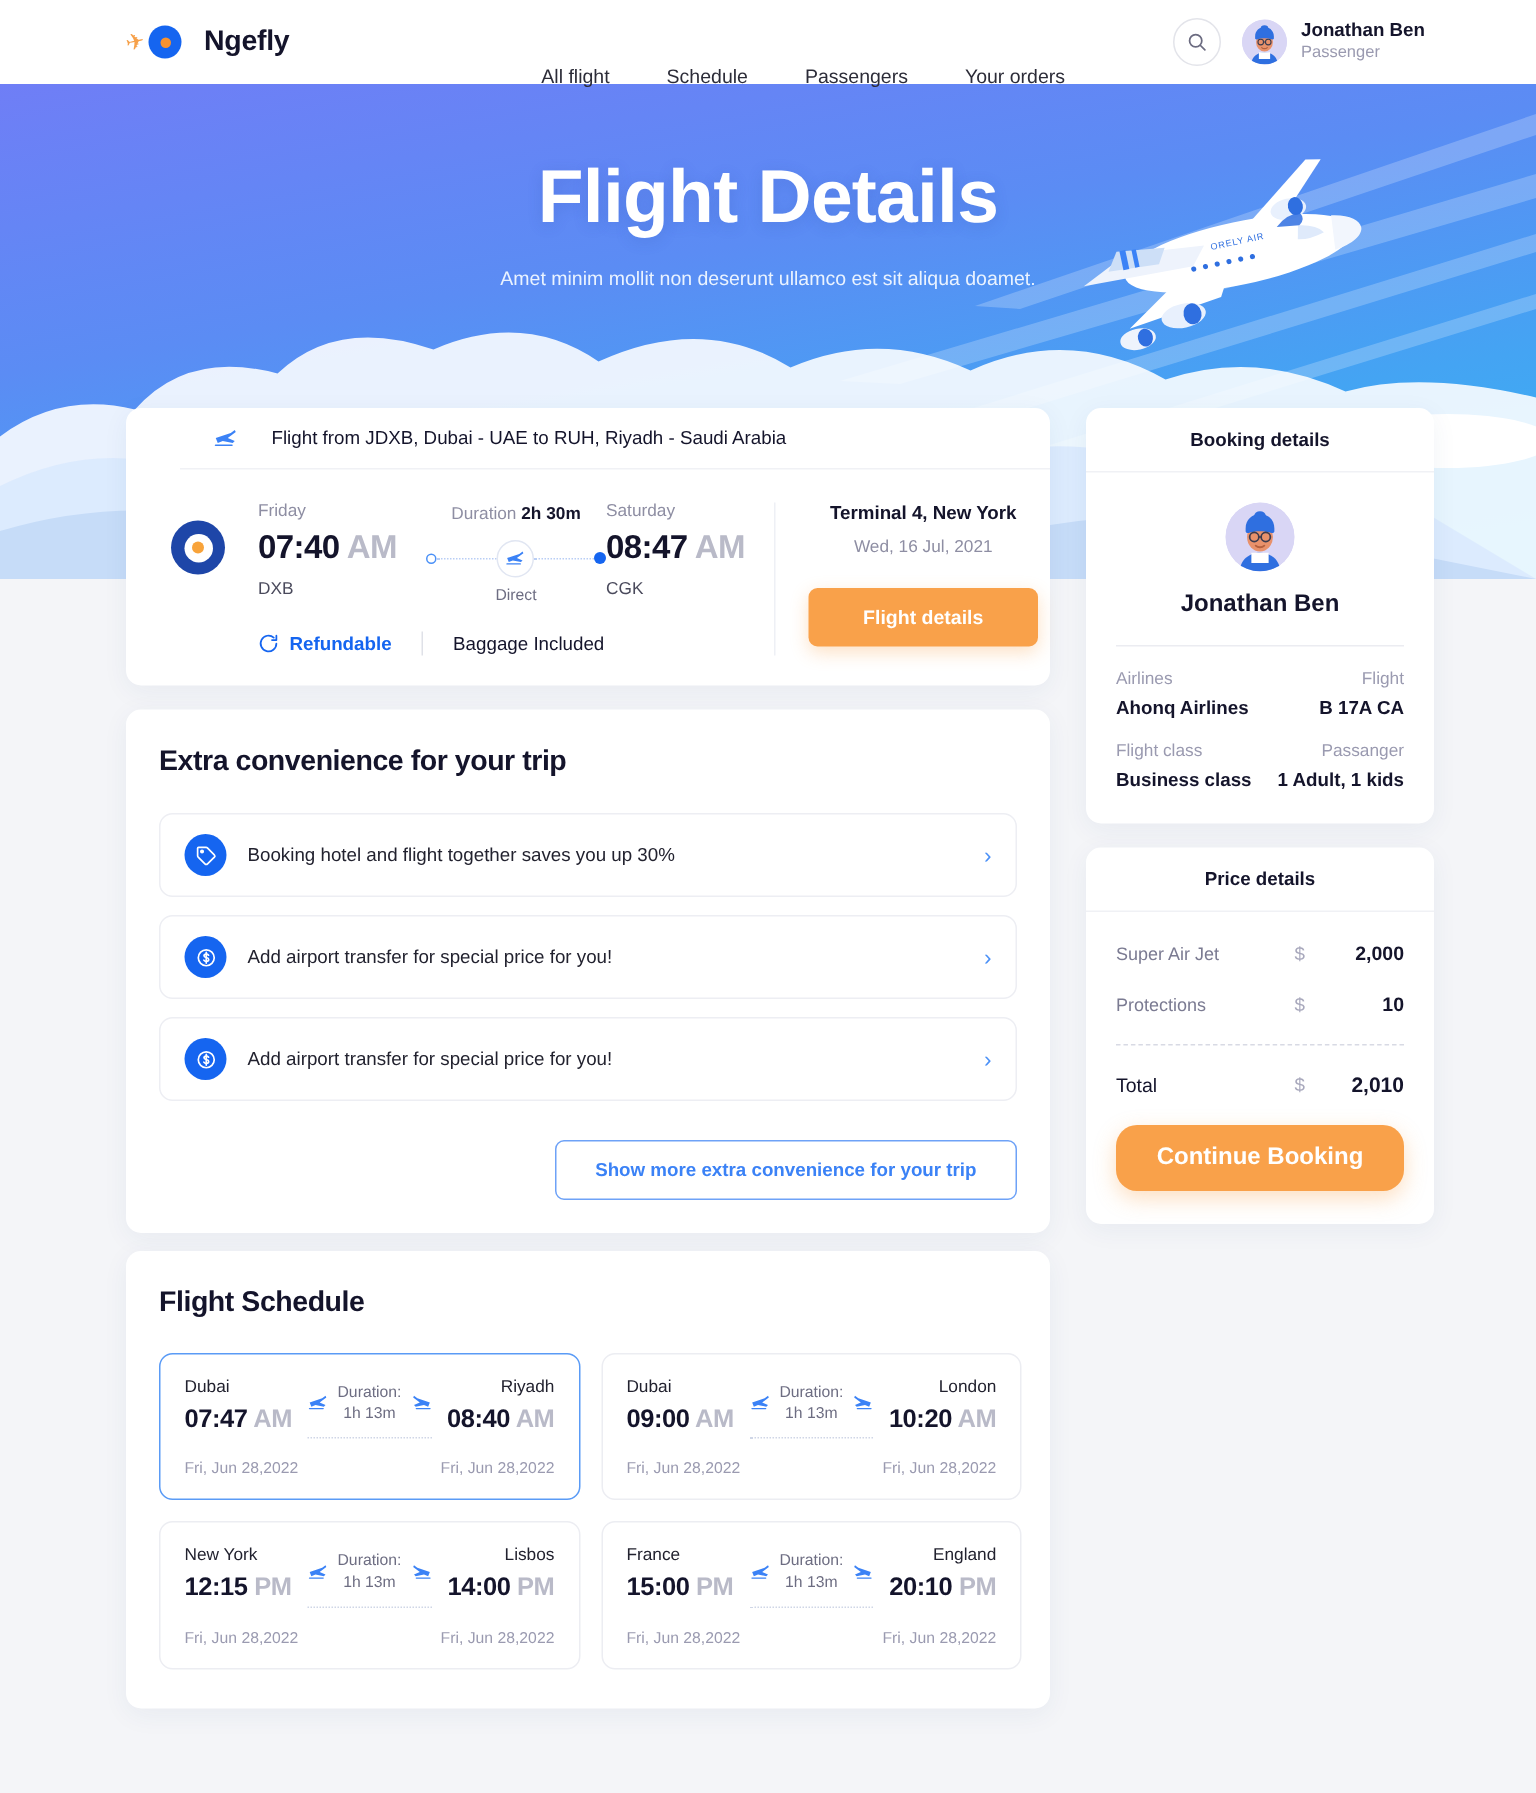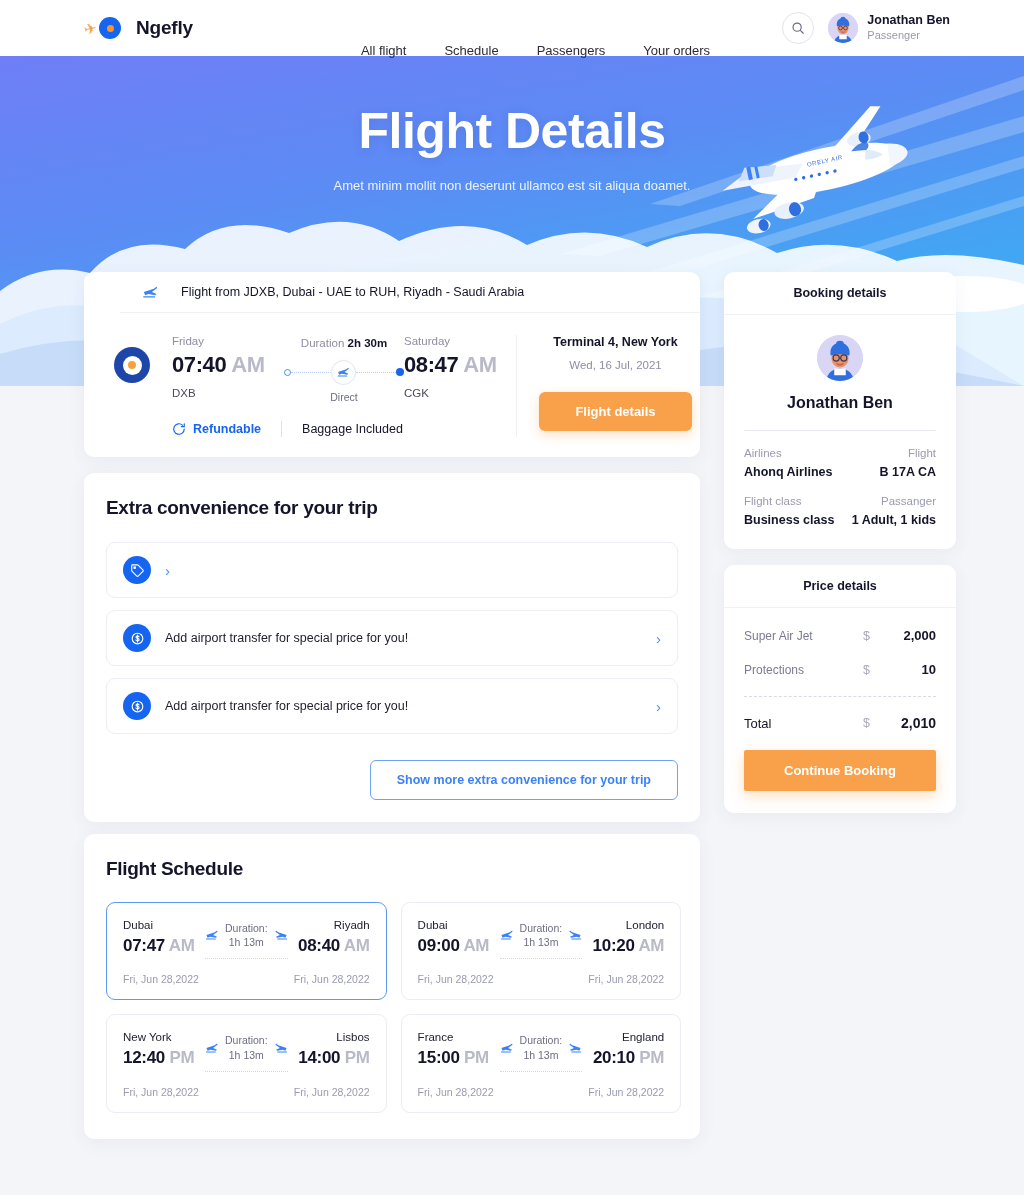--- a/index.html
+++ b/index.html
@@ -217,22 +217,22 @@
 
   .price-row { display: flex; align-items: center; margin-bottom: 19px; }
   .price-lbl { font-size: 12px; color: #7b7b92; flex: 1; }
   .price-cur { font-size: 12.5px; color: #a8a8bc; margin-right: 20px; }
   .price-val { font-size: 13px; font-weight: bold; color: #14142b; min-width: 46px; text-align: right; }
   .price-dash { border-top: 1.3px dashed #d8dae4; margin: 0 0 18px 0; }
   .price-row.total .price-lbl { font-size: 13px; color: #14142b; font-weight: normal; }
   .price-row.total .price-val { font-size: 14px; }
   .btn-orange-wide {
     display: block; width: 100%; margin-top: 0;
-    background: #f9a14a; color: #fff; border: none; border-radius: 2px;
-    padding: 13px 0; font-size: 13px; font-weight: bold;
+    background: #f9a14a; color: #fff; border: none; border-radius: 14px;
+    padding: 13px 0; font-size: 16px; font-weight: bold;
     font-family: "Liberation Sans", sans-serif; cursor: pointer;
     box-shadow: 0 5px 14px rgba(249,161,74,0.34);
   }
   .panel-gap { height: 16px; }
 </style>
 </head>
 <body>
 
 <div class="page">
 
@@ -416,20 +416,21 @@
         <div class="extra-title">Extra convenience for your trip</div>
         <div class="extra-list">
 
           <div class="extra-item">
             <span class="extra-icon">
               <svg width="15" height="15" viewBox="0 0 24 24" fill="none" stroke="#ffffff" stroke-width="1.8">
                 <path d="M20.6 13.4 13.4 20.6a2 2 0 0 1-2.8 0l-7.2-7.2a2 2 0 0 1-.6-1.4V4a1 1 0 0 1 1-1h8a2 2 0 0 1 1.4.6l7.4 7.4a2 2 0 0 1 0 2.8z" stroke-linejoin="round"></path>
                 <circle cx="7.5" cy="7.5" r="1.3" fill="#ffffff"></circle>
               </svg>
             </span>
+            <span class="extra-text">Booking hotel and flight together saves you up 30%</span>
             <span class="chev">›</span>
           </div>
 
           <div class="extra-item">
             <span class="extra-icon">
               <svg width="15" height="15" viewBox="0 0 24 24" fill="none" stroke="#ffffff" stroke-width="1.8">
                 <circle cx="12" cy="12" r="8.5"></circle>
                 <path d="M14.5 9.3c-.6-.8-1.6-1.2-2.6-1.2-1.3 0-2.3.7-2.3 1.8s1 1.5 2.4 1.9c1.5.4 2.6.9 2.6 2.1 0 1.2-1.1 1.9-2.5 1.9-1.1 0-2.1-.4-2.7-1.3" stroke-linecap="round"></path>
                 <line x1="12" y1="6.3" x2="12" y2="17.7" stroke-linecap="round"></line>
               </svg>
@@ -519,21 +520,21 @@
             <div class="sc-bot">
               <span class="sc-date">Fri, Jun 28,2022</span>
               <span class="sc-date">Fri, Jun 28,2022</span>
             </div>
           </div>
 
           <div class="sc">
             <div class="sc-top">
               <div class="sc-side">
                 <div class="sc-city">New York</div>
-                <div class="sc-time"><span>12:40</span> <span class="mer">PM</span></div>
+                <div class="sc-time"><span>12:15</span> <span class="mer">PM</span></div>
               </div>
               <div class="sc-mid">
                 <div class="sc-mid-row">
                   <svg width="14" height="10" viewBox="0 0 24 18">
                       <path d="M2 9 L17 4 L21 1 L22 3 L14 9 L21 12 L19 14 L9 12 L4 14 Z" fill="#3b82f6"></path>
                       <rect x="1" y="15.5" width="18" height="1.6" rx="0.8" fill="#3b82f6"></rect>
                     </svg>
                   <div class="sc-dur"><span>Duration:</span><br><span>1h 13m</span></div>
                   <svg width="14" height="10" viewBox="0 0 24 18">
                       <path d="M22 9 L7 4 L3 1 L2 3 L10 9 L3 12 L5 14 L15 12 L20 14 Z" fill="#3b82f6"></path>

